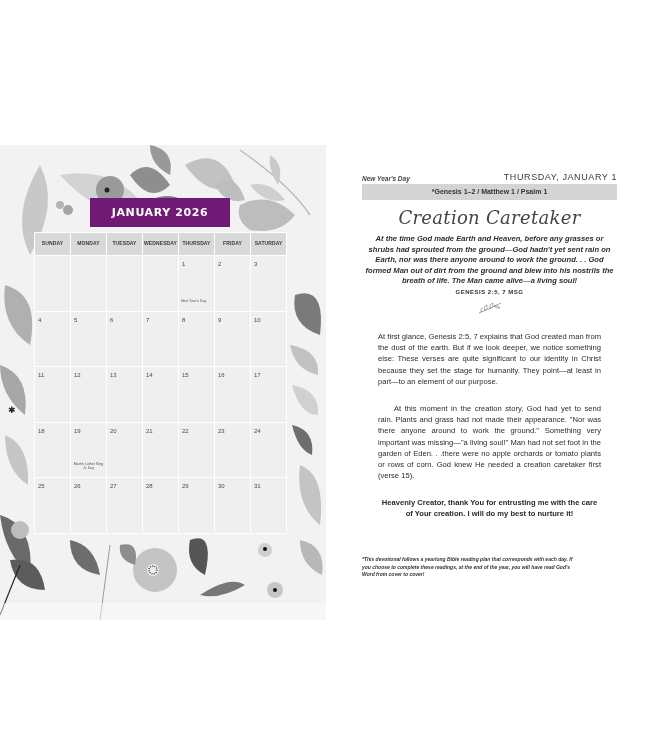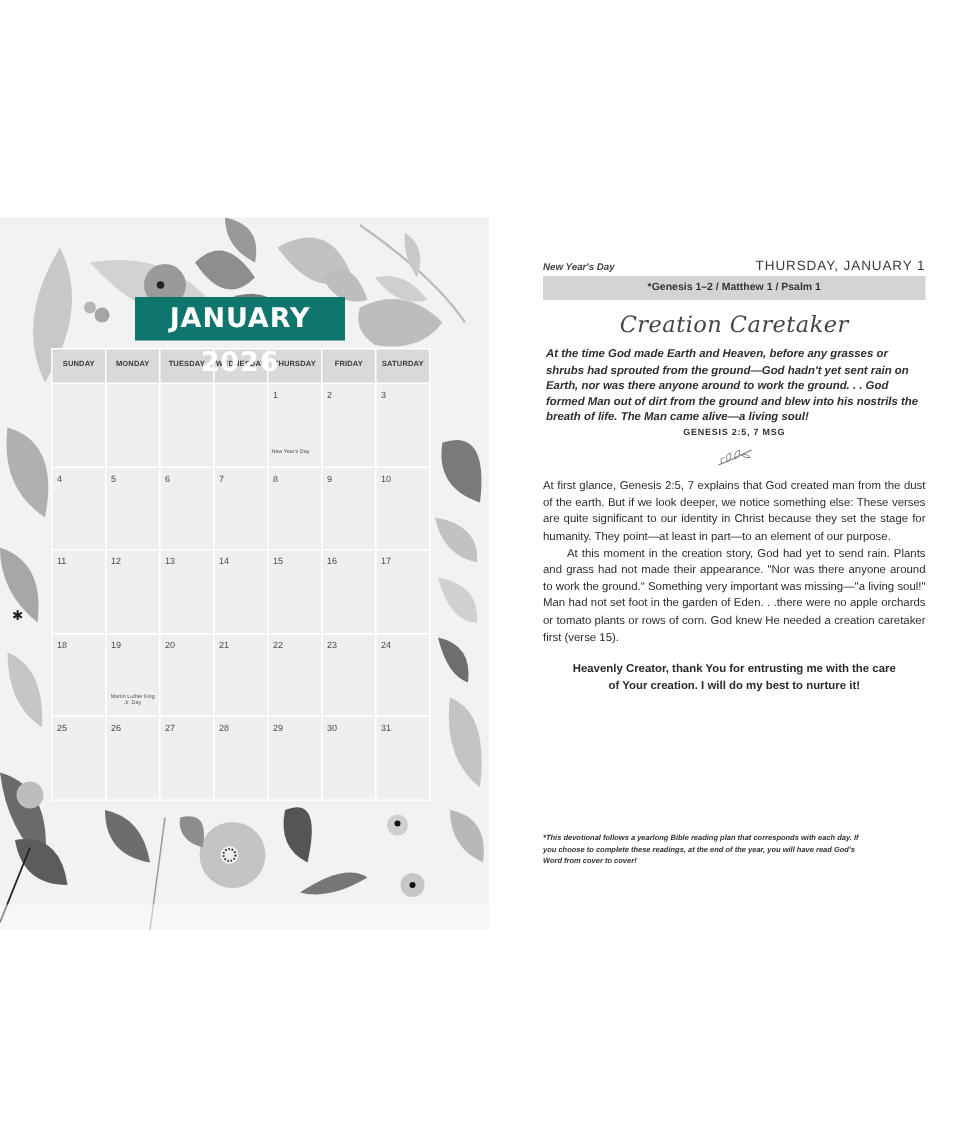--- a/index.html
+++ b/index.html
@@ -8,22 +8,22 @@
     font-family: "Liberation Sans", sans-serif; color: #2b2b2b;
   }
   
   .left-page {
     position: absolute; left: 0; top: 145px; width: 326px; height: 475px;
     background: #f0f0f0; overflow: hidden;
   }
   .left-page svg.floral { position: absolute; left: 0; top: 0; width: 326px; height: 475px; }
   .month-title {
     position: absolute; left: 90px; top: 53px; width: 140px; height: 29px;
-    background: #0f766e; color: #ffffff;
-    font-family: "DejaVu Sans", sans-serif; font-weight: bold; font-size: 18px;
+    background: #701a75; color: #ffffff;
+    font-family: "DejaVu Sans", sans-serif; font-weight: bold; font-size: 11px;
     letter-spacing: 0.6px; text-align: center; line-height: 29px; z-index: 3;
   }
   .cal-grid {
     position: absolute; left: 34px; top: 87px; width: 253px; height: 302px;
     background: #ffffff; z-index: 2;
     display: grid; grid-template-columns: repeat(7, 1fr);
     grid-template-rows: 22px repeat(5, 1fr); gap: 1px; padding: 1px; box-sizing: border-box;
   }
   .cal-head {
     background: #d9d9d9; font-size: 5px; color: #3a3a3a; text-align: center;
@@ -38,34 +38,34 @@
   .right-page { position: absolute; left: 362px; top: 168px; width: 255px; }
   .hdr-row { display: flex; justify-content: space-between; align-items: flex-end; height: 14px; gap: 24px; }
   .holiday { font-size: 6.5px; font-style: italic; color: #444; font-weight: bold; }
   .date-label { font-size: 9px; color: #3a3a3a; letter-spacing: 0.6px; }
   .reading-bar {
     margin-top: 2px; height: 16px; background: #d4d4d4; text-align: center;
     font-size: 7px; line-height: 16px; color: #333; font-weight: bold;
   }
   .title-script {
     margin-top: 7px; text-align: center; font-family: "DejaVu Serif", serif;
-    font-style: italic; font-size: 15px; color: #444; letter-spacing: 0.3px;
+    font-style: italic; font-size: 18px; color: #444; letter-spacing: 0.3px;
   }
   .scripture {
-    margin: 6px 2px 0 2px; font-style: italic; font-size: 7.6px;
+    margin: 6px 2px 0 2px; text-align: center; font-style: italic; font-size: 7.6px;
     line-height: 10.6px; color: #2e2e2e; font-weight: bold;
   }
   .scripture-ref {
     text-align: center; font-size: 6px; letter-spacing: 0.5px; margin-top: 2px; color: #333; font-weight: bold;
   }
   .ornament { display: block; margin: 6px auto 0 auto; width: 26px; height: 14px; }
   .body-text {
     margin-top: 6px; font-size: 7.6px; line-height: 11.2px; color: #2b2b2b; text-align: justify;
   }
-  .body-text p { margin: 0; }
+  .body-text p { margin: 16px; }
   .body-text p.indent { text-indent: 16px; }
   .prayer {
     margin-top: 10px; text-align: center; font-weight: bold;
     font-size: 7.6px; line-height: 11px; color: #2a2a2a; padding: 0 16px;
   }
   .footnote {
     position: absolute; left: 362px; top: 556px; width: 215px;
     font-style: italic; font-weight: bold; font-size: 5px; line-height: 7.5px; color: #333;
   }
 </style>

